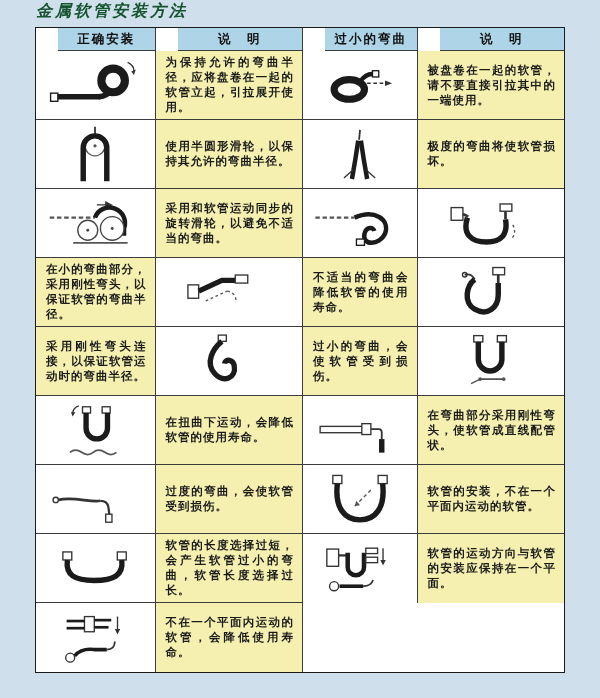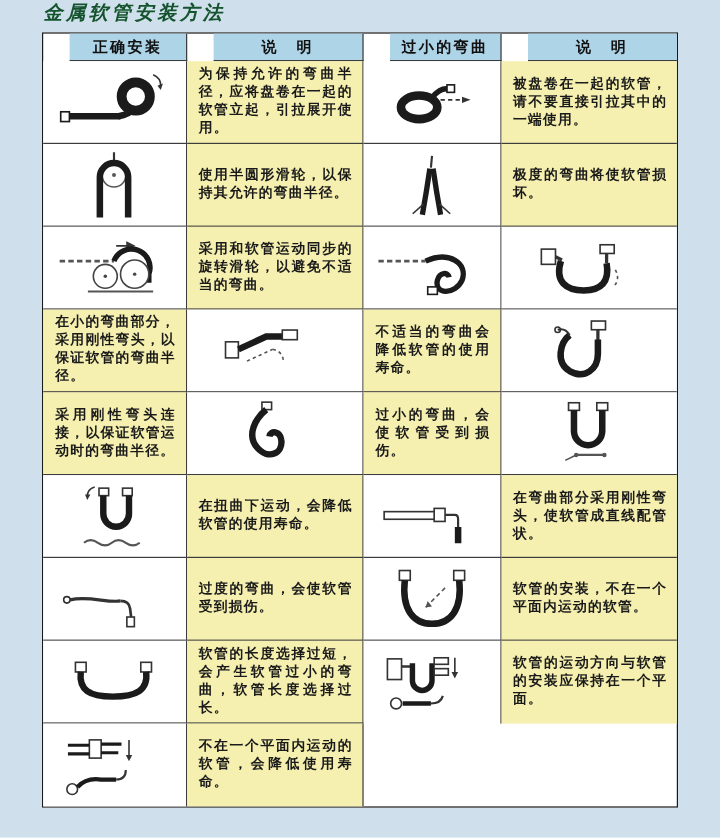--- a/index.html
+++ b/index.html
@@ -25,21 +25,21 @@
     box-sizing:border-box;
   }
   .cell{
     border-right:1px solid #3c3c3c;
     border-bottom:1px solid #3c3c3c;
     box-sizing:border-box;
     display:flex;align-items:center;justify-content:center;
     overflow:hidden;
   }
   .grid > .cell:nth-child(4n){border-right:none;}
-  .grid > .cell:nth-last-child(-n+4){border-bottom:none;}
+  .grid > .cell:nth-last-child(-n+4){border-bottom:none;justify-content:flex-end;}
   .th{
     background:#aed4e8;
     font-size:12.5px;font-weight:bold;color:#111;
     letter-spacing:2px;
     margin-left:22px;
   }
   .img{background:#ffffff;}
   .desc{
     background:#f6f0b0;
     justify-content:flex-start;

